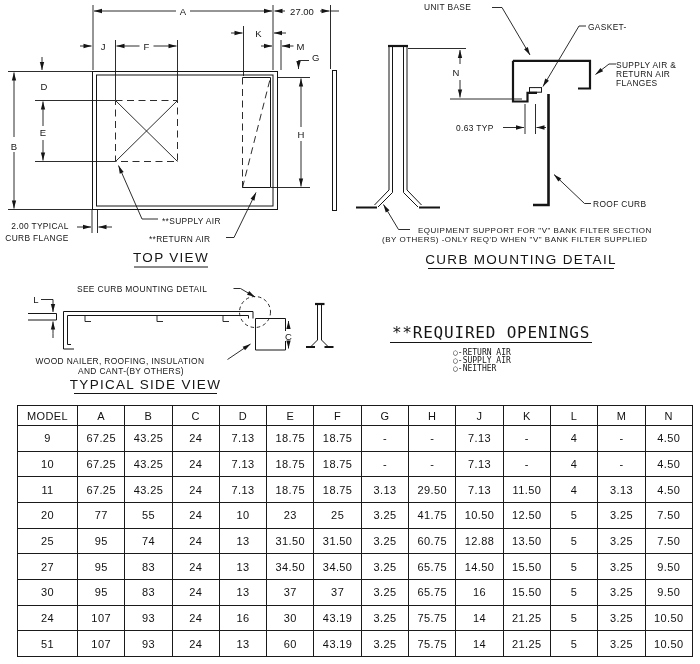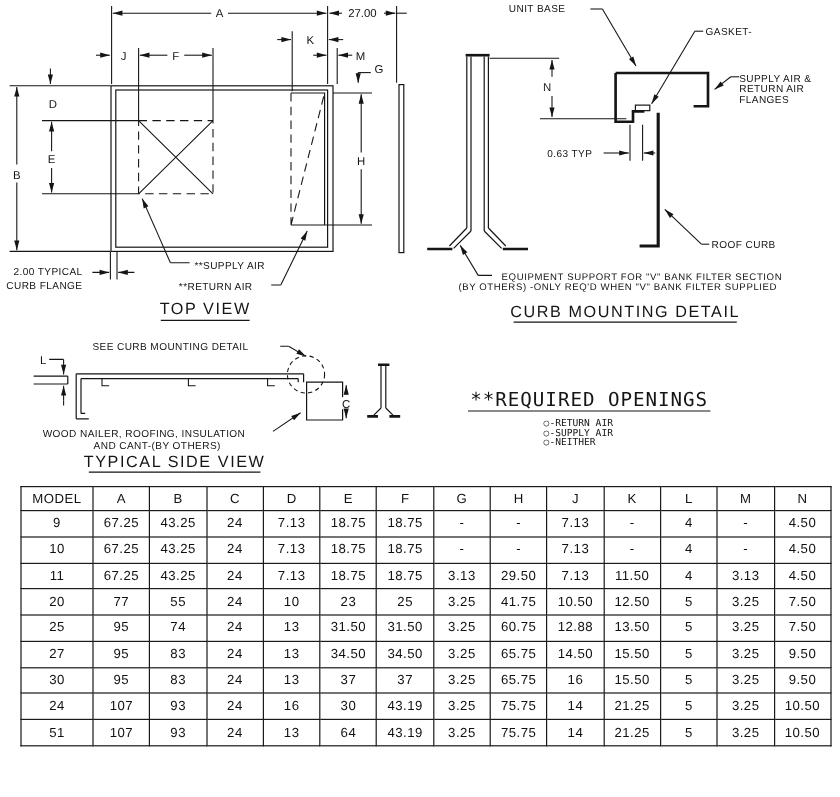--- a/index.html
+++ b/index.html
@@ -12,21 +12,21 @@
   svg .t26{stroke-width:2.6;}
   svg .dsh{stroke-dasharray:7 4.5;}
   svg .dsh2{stroke-dasharray:3.5 2.8;}
   svg text{fill:#151515;}
   .dl{font:9.5px "Liberation Sans",sans-serif;}
   .lb{font:8.4px "Liberation Sans",sans-serif;letter-spacing:.35px;}
   .nt{font:8px "Liberation Sans",sans-serif;letter-spacing:.5px;}
   .ttl{font:13.5px "Liberation Sans",sans-serif;letter-spacing:1.3px;}
   .ro-t{font:16px "DejaVu Sans Mono",monospace;letter-spacing:.8px;}
   .ro-i{font:8px "DejaVu Sans Mono",monospace;}
-  table.spec{position:absolute;left:17px;top:405px;width:675px;height:217px;
+  table.spec{position:absolute;left:17px;top:405px;width:675px;height:252px;
              border-collapse:collapse;table-layout:fixed;}
   table.spec th,table.spec td{border:1px solid #1a1a1a;padding:0;text-align:center;
              vertical-align:middle;font:400 11px "Liberation Sans",sans-serif;color:#111;
              font-weight:normal;letter-spacing:.4px;}
   table.spec tr{height:19px;}
 </style>
 </head>
 <body>
 
 <div class="sheet">
@@ -354,21 +354,21 @@
           <td>5</td>
           <td>3.25</td>
           <td>10.50</td>
         </tr>
         <tr>
           <td>51</td>
           <td>107</td>
           <td>93</td>
           <td>24</td>
           <td>13</td>
-          <td>64</td>
+          <td>60</td>
           <td>43.19</td>
           <td>3.25</td>
           <td>75.75</td>
           <td>14</td>
           <td>21.25</td>
           <td>5</td>
           <td>3.25</td>
           <td>10.50</td>
         </tr>
       </tbody>

